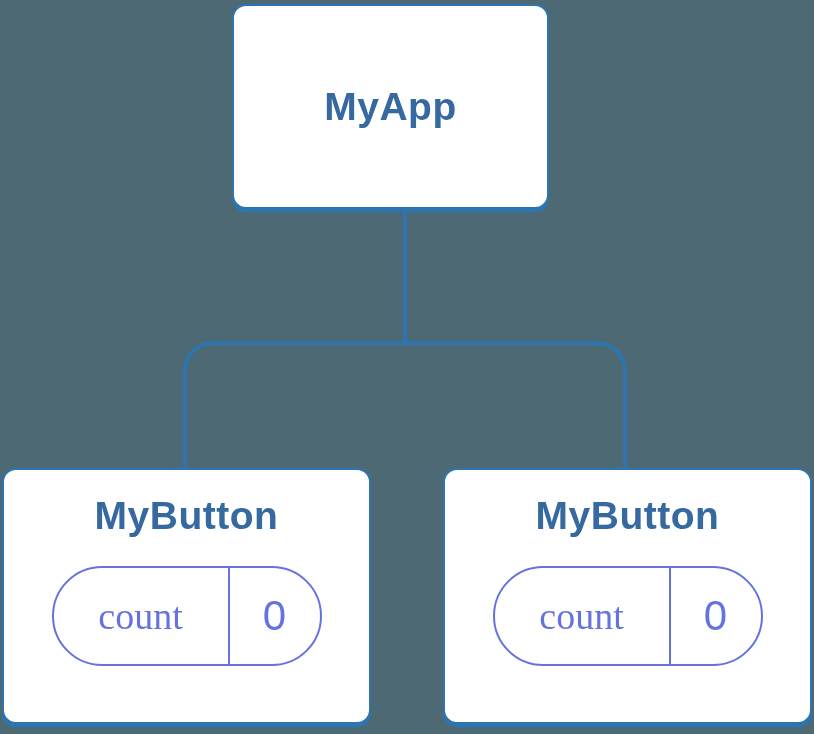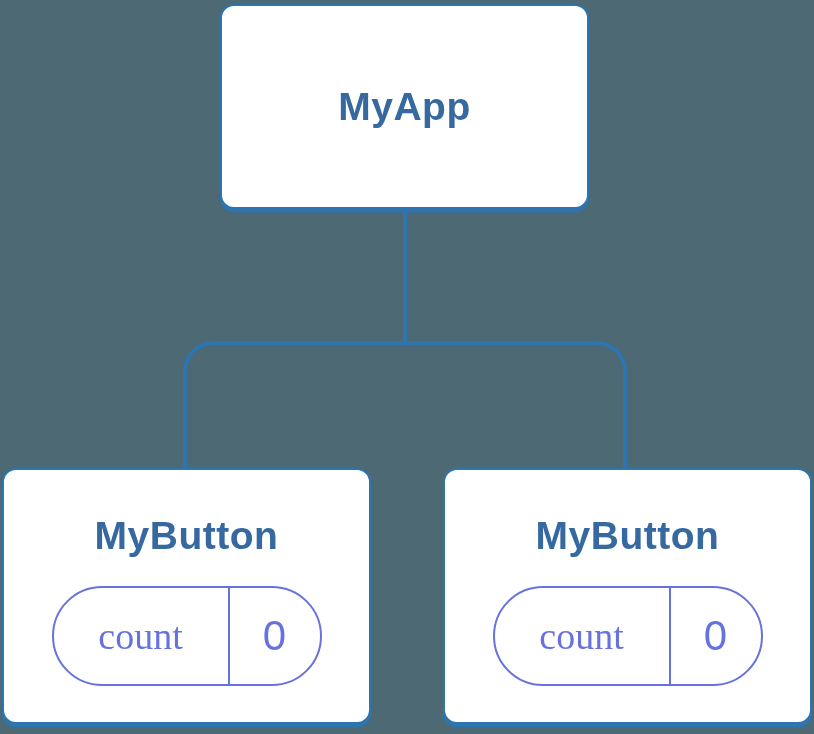--- a/index.html
+++ b/index.html
@@ -27,43 +27,43 @@
     box-shadow: 0 3.5px 0 0 var(--blue);
   }
   .node-label {
     color: var(--label-blue);
     font-size: 39px;
     font-weight: 700;
     letter-spacing: 0.5px;
     text-align: center;
   }
   .node-root {
-    left: 220px; top: 4px;
-    width: 369px; height: 205px;
+    left: 232px; top: 4px;
+    width: 317px; height: 205px;
     display: flex; align-items: center; justify-content: center;
   }
   .connector-stub {
     position: absolute;
     left: 403px; top: 209px;
     width: 4px; height: 136px;
     background: var(--blue);
   }
   .connector-bracket {
     position: absolute;
     left: 183px; top: 341px;
     width: 444px; height: 129px;
     border: 4px solid var(--blue);
     border-bottom: none;
     border-radius: 30px 30px 0 0;
   }
   .node-child {
     top: 468px;
     width: 369px; height: 256px;
     display: flex; flex-direction: column; align-items: center;
-    padding-top: 44px;
+    padding-top: 24px;
   }
   .node-child.left  { left: 2px; }
   .node-child.right { left: 443px; }
   .state-pill {
     margin-top: 28px;
     width: 270px; height: 100px;
     border: 2.5px solid var(--violet);
     border-radius: 52px;
     display: flex;
     align-items: stretch;

